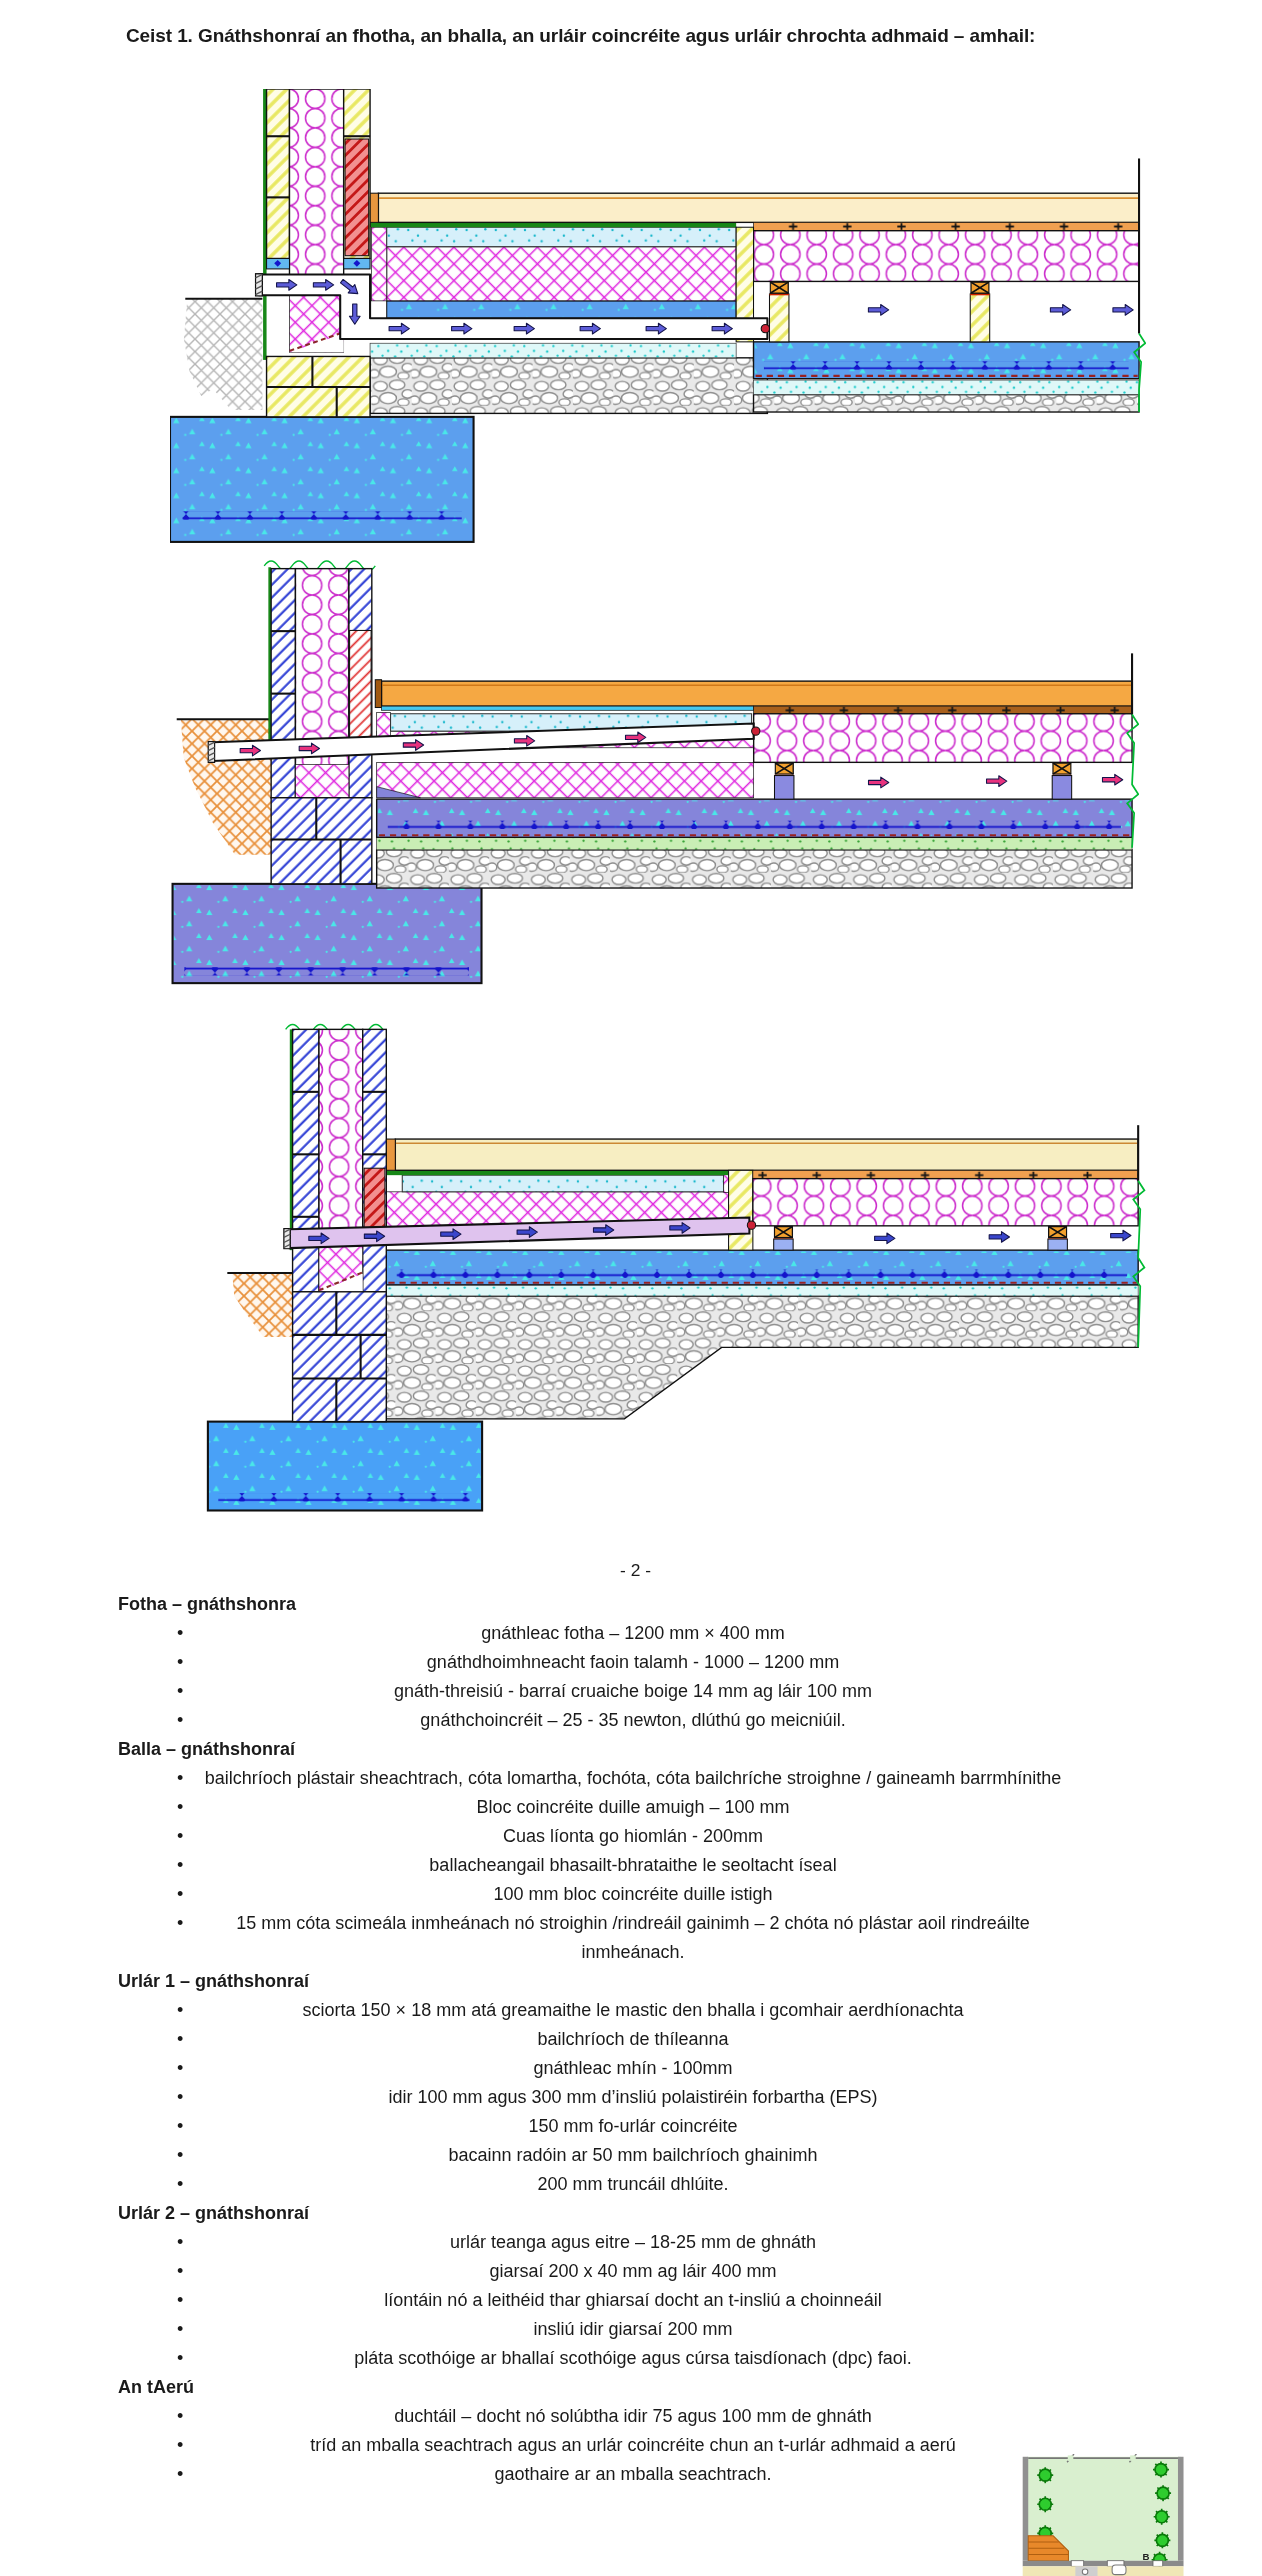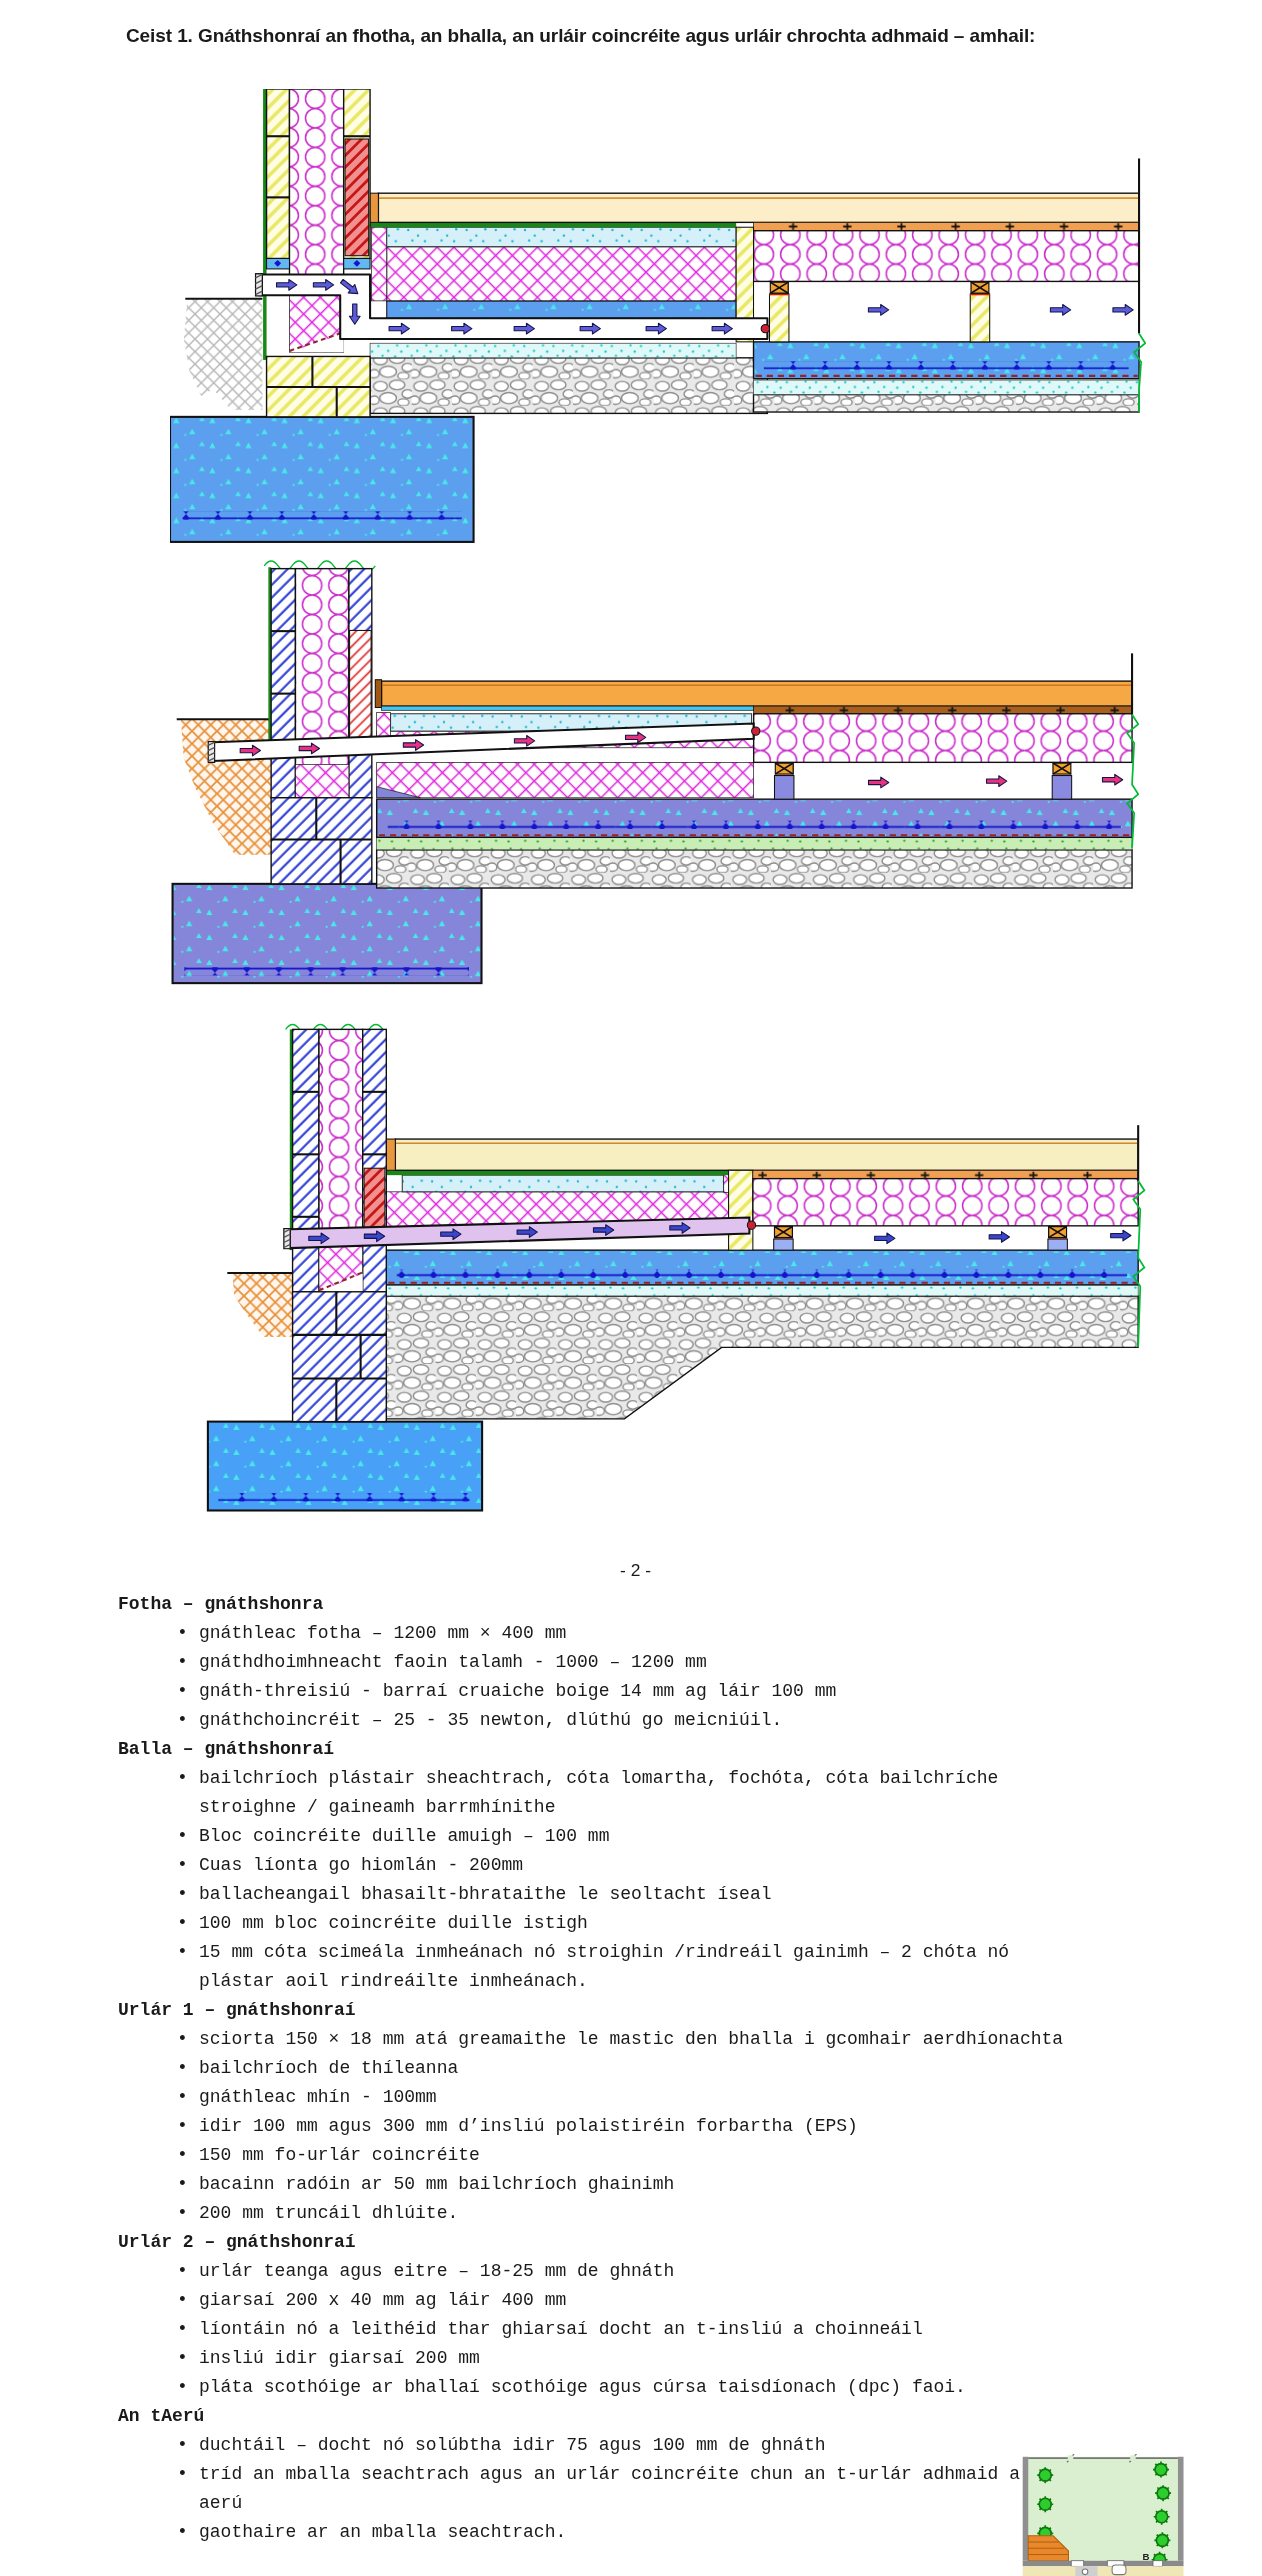--- a/index.html
+++ b/index.html
@@ -17,24 +17,24 @@
   #fig1 { left:170px; top:89px; }
   #fig2 { left:167px; top:556px; }
   #fig3 { left:194px; top:1021px; }
   #plan { left:1017px; top:2454px; }
   .pageno {
     position:absolute; left:118px; top:1560px; width:1035px;
     text-align:center; font-size:17.4px;
   }
   .textblock {
     position:absolute; left:118px; top:1590px; width:1075px;
-    font-size:18px; line-height:29px;font-family:Liberation Mono, monospace;
+    font-size:18px; line-height:29px;
   }
   .textblock h2 { font-size:18px; font-weight:bold; margin:0; line-height:29px; }
-  .textblock ul { margin:0; padding:0; list-style:none; }
+  .textblock ul { margin:0; padding:0; list-style:none;text-align:center; }
   .textblock li { position:relative; padding-left:81px; max-width:868px; }
   .textblock li::before { content:"\2022"; position:absolute; left:59px; }
 </style>
 </head>
 <body>
 
 <div class="page">
 
 <svg width="0" height="0" style="position:absolute" aria-hidden="true">
 <defs>

